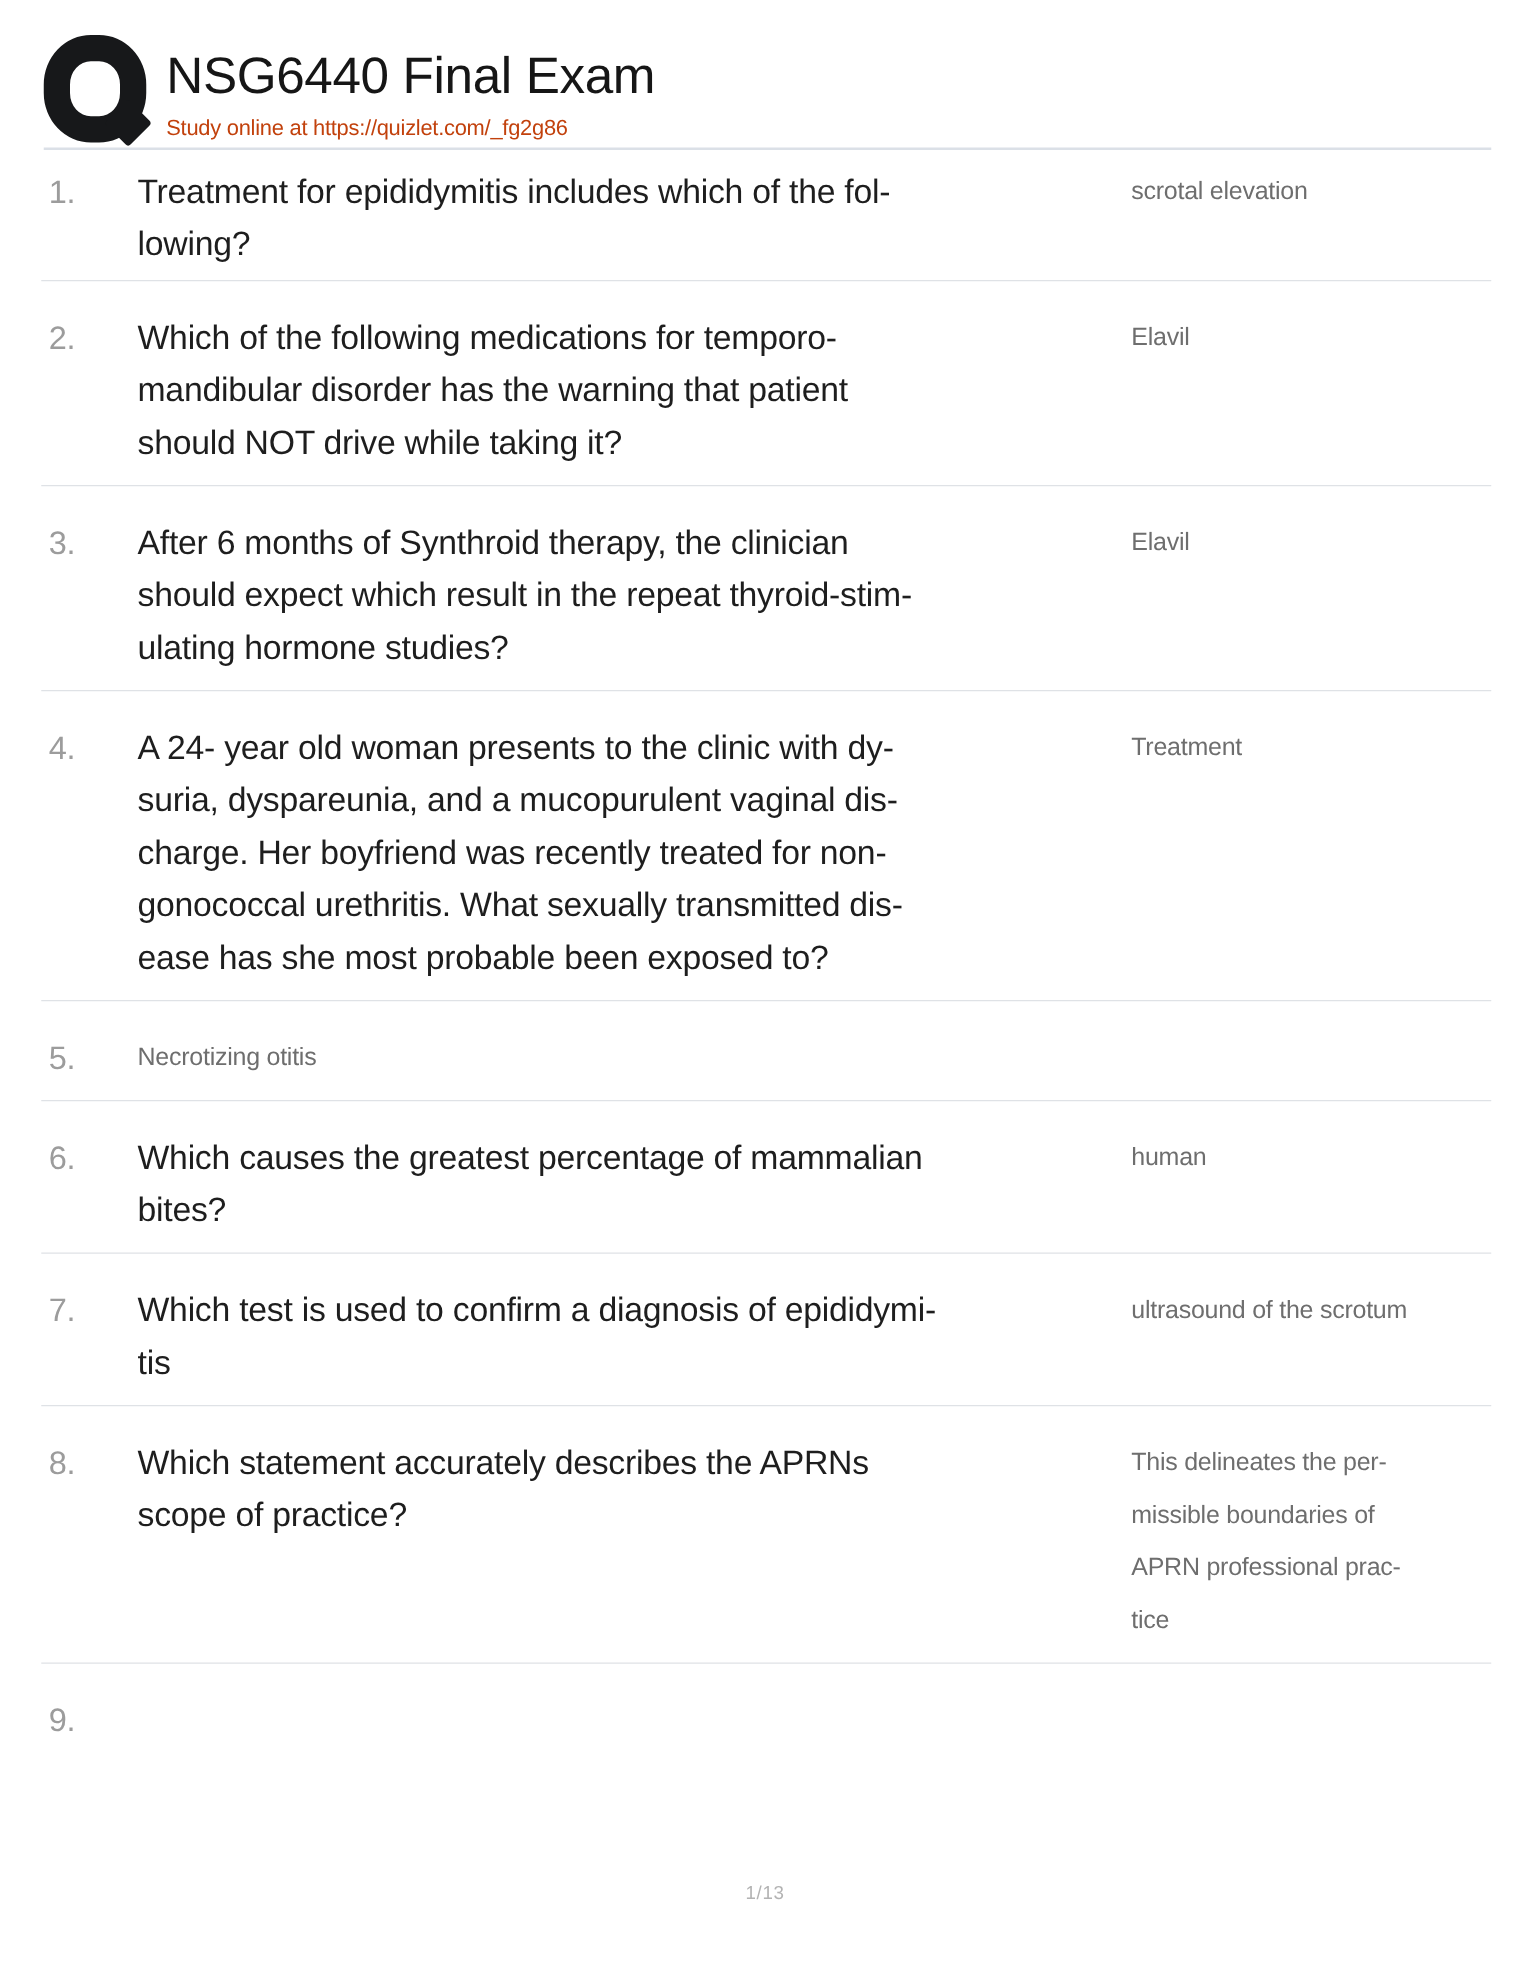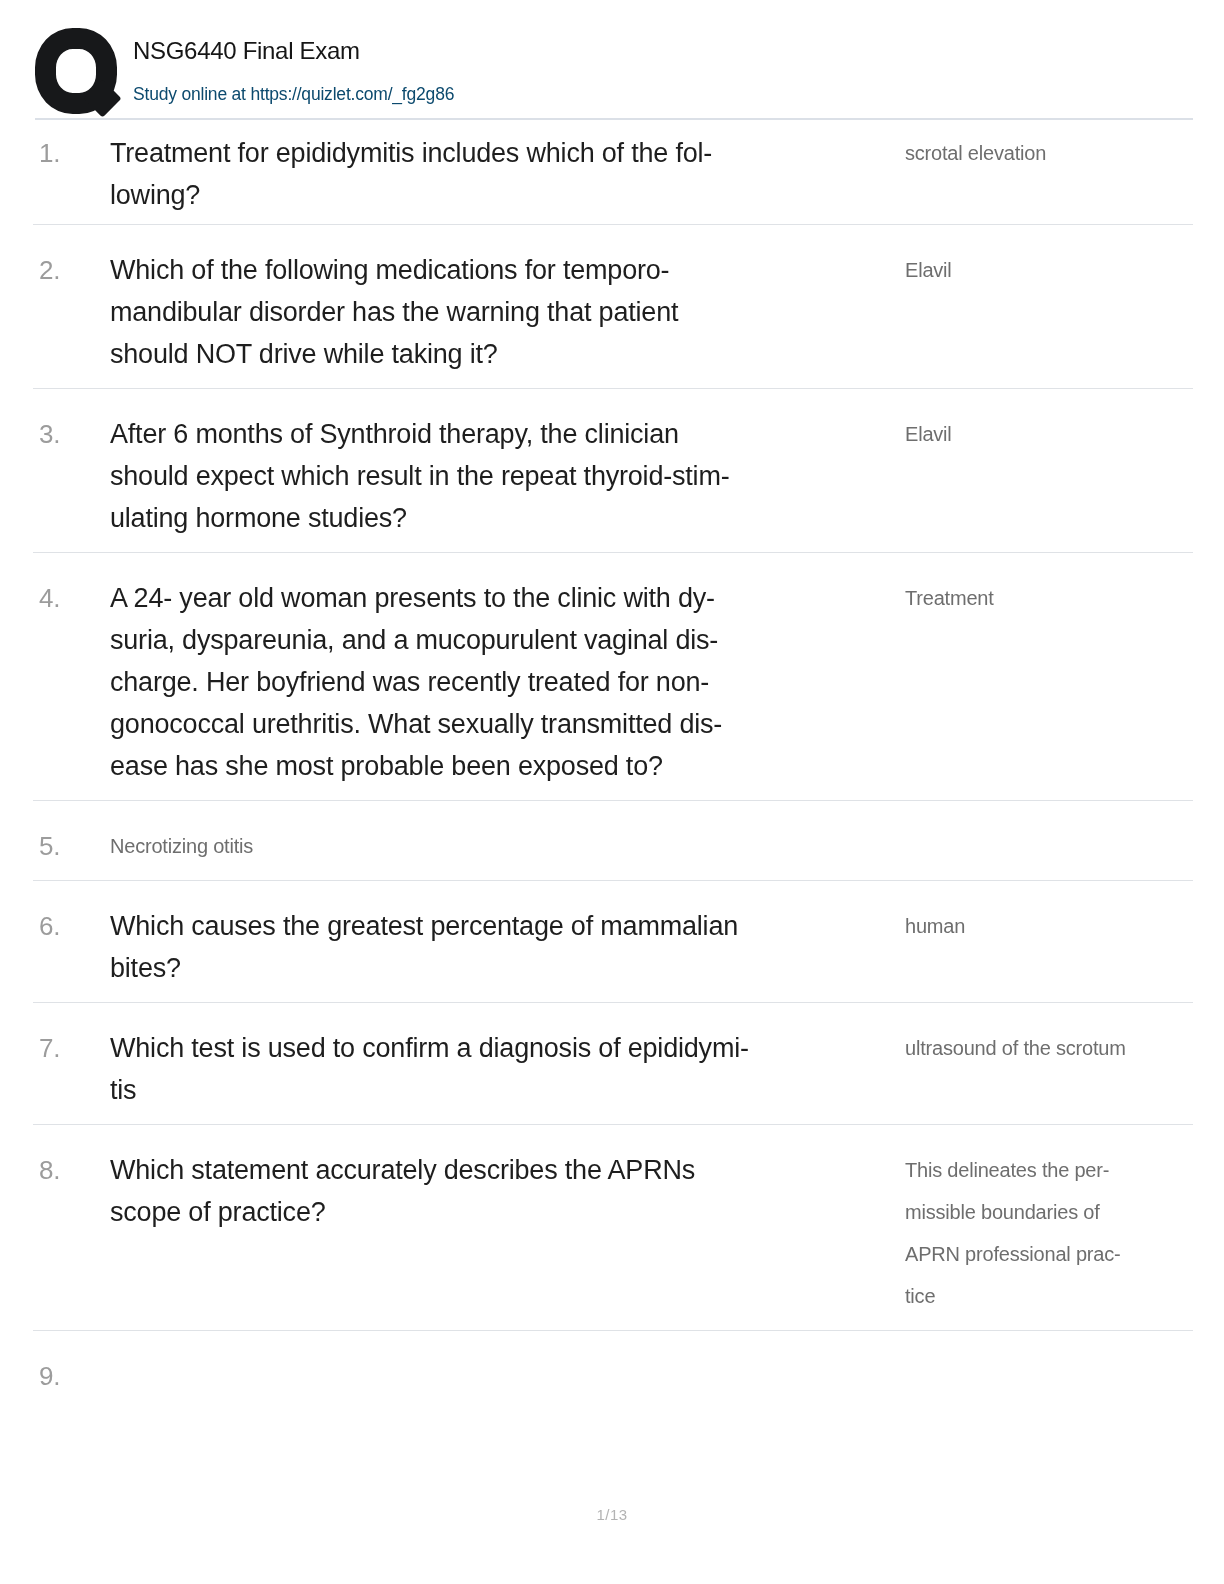--- a/index.html
+++ b/index.html
@@ -34,29 +34,29 @@
     position:absolute;
     width:27px; height:27px;
     background:#17181a;
     right:1px; bottom:2px;
     transform:rotate(45deg);
     border-radius:3px;
   }
   .header-text { padding-top:9px; }
   .doc-title {
     margin:0;
-    font-size:24px;
+    font-size:41px;
     font-weight:400;
     color:#161616;
     letter-spacing:-0.3px;
   }
   .doc-subtitle {
-    margin-top:19px;
+    margin-top:8px;
     font-size:17.5px;
-    color:#0c4a6e;
+    color:#c2410c;
     letter-spacing:-0.2px;
   }
 
   
   .qa-row {
     display:flex;
     padding:24px 0 13px;
     border-bottom:1px solid #dfe2e6;
   }
   .qa-row:first-child { padding-top:12px; padding-bottom:8px; }

